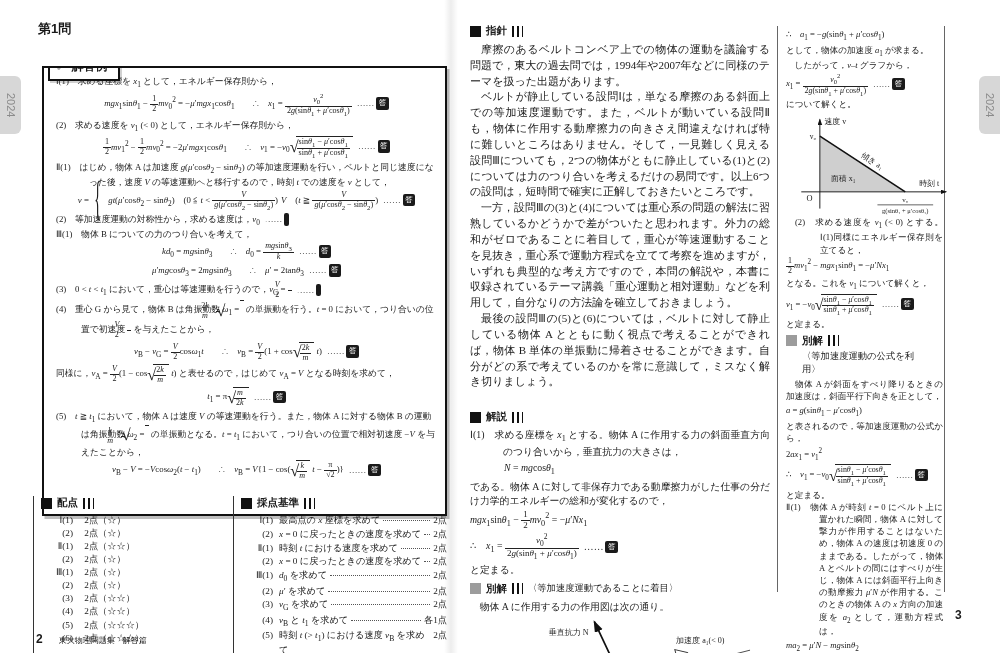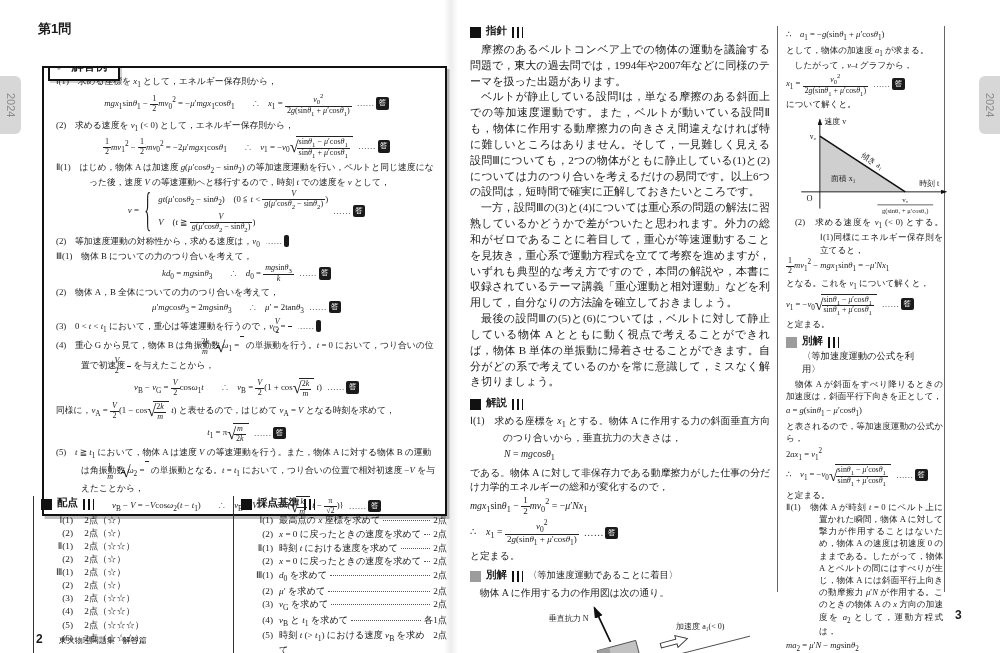--- a/index.html
+++ b/index.html
@@ -31,26 +31,26 @@
   .fr>.t{display:block;border-bottom:1px solid #222;padding:0 2px}
   .fr>.b{display:block;padding:0 2px}
   .rt{display:inline-block;vertical-align:middle}
   .rt.big{font-size:185%;font-weight:400;line-height:0;letter-spacing:-1px}
   .sq{display:inline-block;vertical-align:middle;border-top:1px solid #222;padding:1px 3px 0 1px;margin-left:-2px}
   .dots{margin-left:5px}
   .ansb{display:inline-block;background:#1a1a1a;color:#fff;font-size:7.5px;padding:1px 2.5px;
         border-radius:2px;margin-left:2px;vertical-align:1px;font-family:"Liberation Sans",sans-serif}
   .cases{display:inline-flex;align-items:center;vertical-align:middle;text-align:left}
   .brace{display:inline-block;font-size:15px;font-weight:300;transform:scale(.95,3.1);margin:0 7px 0 3px}
-  .rows{display:inline-flex;flex-direction:column;gap:3px}
+  .rows{display:inline-flex;flex-direction:row;gap:3px}
   .bottomrow{position:absolute;left:33px;top:496px;width:414px;display:flex;gap:12px}
   .secbox{border-left:1px solid #333;padding-left:7px}
   .haiten{width:180px}
   .saiten{flex:1}
-  .sec-h{display:flex;align-items:flex-end;gap:5px;font-family:"Liberation Sans",sans-serif;
+  .sec-h{display:flex;align-items:center;gap:5px;font-family:"Liberation Sans",sans-serif;
          font-weight:bold;font-size:10.5px;margin:0 0 4px 0}
   .sqicon{width:11px;height:11px;background:#111;flex:0 0 auto}
   .sqicon.gray{background:#9c9c9c}
   .barsicon{width:11px;height:11px;flex:0 0 auto;
             background:repeating-linear-gradient(90deg,#111 0 2px,transparent 2px 5px)}
   .hnote{font-weight:normal;font-size:9.3px;font-family:"Liberation Serif",serif}
   .srow{font-size:9.2px;line-height:1.42}
   .srow .no{display:inline-block;width:32px;text-align:right;margin-right:9px}
   .crow{display:flex;align-items:baseline;font-size:9.2px;line-height:1.5}
   .crow .no{flex:0 0 32px;text-align:right;margin-right:6px}
@@ -63,21 +63,21 @@
   
   .pageR{position:absolute;left:450px;top:0;width:550px;height:653px}
   .colrule{position:absolute;left:327px;top:26px;width:1px;height:566px;background:#666}
   .edgerule{position:absolute;left:494px;top:26px;width:1px;height:566px;background:#666}
   .colM{position:absolute;left:20px;top:24px;width:300px}
   .colR{position:absolute;left:336px;top:26px;width:157px}
   .colM .para{font-size:11px;line-height:1.44;text-indent:1em;text-align:justify;margin:0}
   .colM .ln{font-size:9.8px;line-height:1.45;text-align:justify}
   .colR .ln{font-size:8.6px;line-height:1.42;text-align:justify}
   .colR .f{margin:1.5px 0 !important}
-  .mt6{margin-top:6px}.mt4{margin-top:4px}
+  .mt6{margin-top:20px}.mt4{margin-top:4px}
   .rpno{position:absolute;left:505px;top:608px;font-weight:bold;font-size:12px;font-family:"Liberation Sans",sans-serif}
   svg text{font-family:"Liberation Serif",serif;fill:#1a1a1a}
   .dg{display:block;margin:2px auto 0}
 </style>
 </head>
 <body>
 
 <div class="gutter"></div>
 <div class="ytab l">2024</div>
 <div class="ytab r">2024</div>
@@ -109,21 +109,20 @@
               <span><i>V</i>　(<i>t</i> ≧ <span class="fr"><span class="t"><i>V</i></span><span class="b"><i>g</i>(<i>μ</i>′cos<i>θ</i><sub>2</sub> − sin<i>θ</i><sub>2</sub>)</span></span>)</span>
             </span>
           </span><span class="dots">……</span><span class="ansb">答</span></div>
 
         <div class="ln t1">(2)　等加速度運動の対称性から，求める速度は，<i>v</i><sub>0</sub><span class="dots">……</span><span class="ansb">答</span></div>
 
         <div class="ln t0">Ⅲ(1)　物体 B についての力のつり合いを考えて，</div>
 
         <div class="ln f"><i>kd</i><sub>0</sub> = <i>mg</i>sin<i>θ</i><sub>3</sub>　　∴　<i>d</i><sub>0</sub> = <span class="fr"><span class="t"><i>mg</i>sin<i>θ</i><sub>3</sub></span><span class="b"><i>k</i></span></span><span class="dots">……</span><span class="ansb">答</span></div>
 
-        <div class="ln t1">(2)　物体 A，B 全体についての力のつり合いを考えて，</div>
 
         <div class="ln f"><i>μ</i>′<i>mg</i>cos<i>θ</i><sub>3</sub> = 2<i>mg</i>sin<i>θ</i><sub>3</sub>　　∴　<i>μ</i>′ = 2tan<i>θ</i><sub>3</sub><span class="dots">……</span><span class="ansb">答</span></div>
 
         <div class="ln t1">(3)　0 &lt; <i>t</i> &lt; <i>t</i><sub>1</sub> において，重心は等速運動を行うので，<i>v</i><sub>G</sub> = <span class="fr"><span class="t"><i>V</i></span><span class="b">2</span></span><span class="dots">……</span><span class="ansb">答</span></div>
 
         <div class="ln t1">(4)　重心 G から見て，物体 B は角振動数 <i>ω</i><sub>1</sub> = <span class="rt big">√</span><span class="sq"><span class="fr"><span class="t">2<i>k</i></span><span class="b"><i>m</i></span></span></span> の単振動を行う。<i>t</i> = 0 において，つり合いの位置で初速度 <span class="fr"><span class="t"><i>V</i></span><span class="b">2</span></span> を与えたことから，</div>
 
         <div class="ln f"><i>v</i><sub>B</sub> − <i>v</i><sub>G</sub> = <span class="fr"><span class="t"><i>V</i></span><span class="b">2</span></span>cos<i>ω</i><sub>1</sub><i>t</i>　　∴　<i>v</i><sub>B</sub> = <span class="fr"><span class="t"><i>V</i></span><span class="b">2</span></span>(1 + cos<span class="rt big">√</span><span class="sq"><span class="fr"><span class="t">2<i>k</i></span><span class="b"><i>m</i></span></span></span> <i>t</i>)<span class="dots">……</span><span class="ansb">答</span></div>
 
         <div class="ln t2">同様に，<i>v</i><sub>A</sub> = <span class="fr"><span class="t"><i>V</i></span><span class="b">2</span></span>(1 − cos<span class="rt big">√</span><span class="sq"><span class="fr"><span class="t">2<i>k</i></span><span class="b"><i>m</i></span></span></span> <i>t</i>) と表せるので，はじめて <i>v</i><sub>A</sub> = <i>V</i> となる時刻を求めて，</div>

